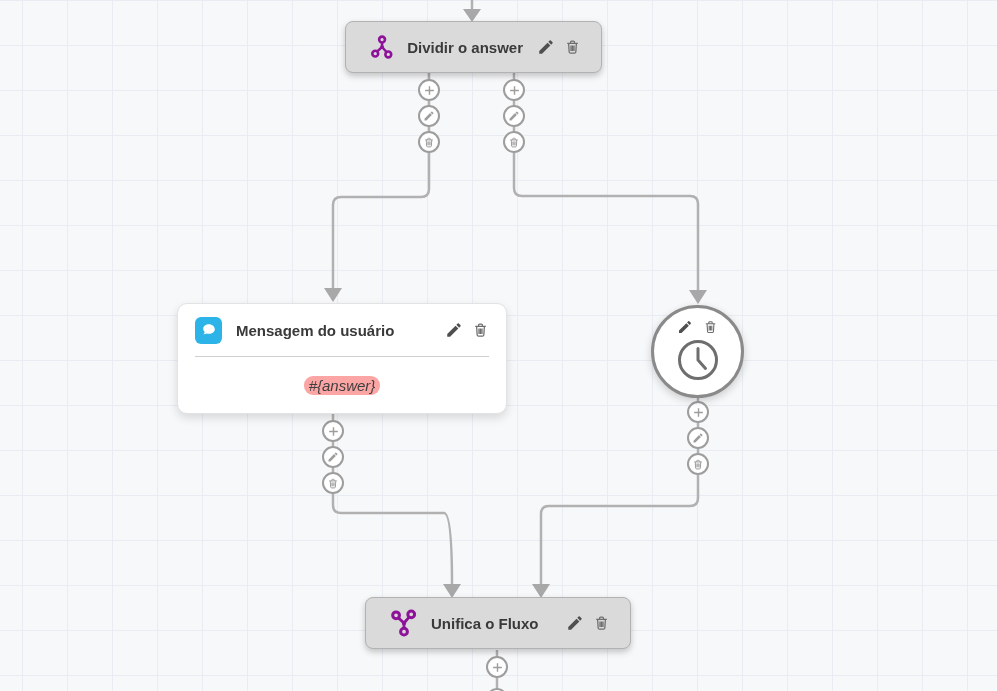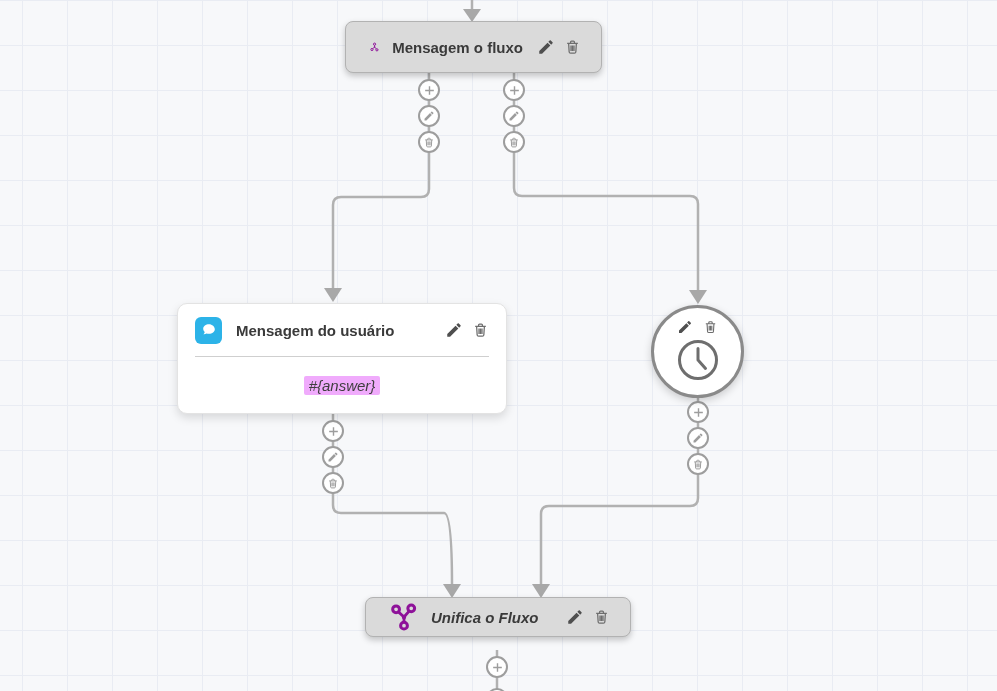--- a/index.html
+++ b/index.html
@@ -36,21 +36,21 @@
     position:absolute;z-index:3;box-sizing:border-box;
     background:#ffffff;border:1px solid #e3e3e3;border-radius:10px;
     box-shadow:0 4px 10px rgba(0,0,0,.13);
     cursor:pointer;
   }
   .card-header{display:flex;align-items:center;height:52px;padding:0 17px;}
   .card-header .label{font-size:15px;font-weight:700;color:#3a3a3a;margin-left:14px;flex:1;white-space:nowrap;}
   .chat-badge{width:27px;height:27px;border-radius:6px;background:#2cb3e8;display:flex;align-items:center;justify-content:center;flex:none;}
   .card-divider{border:none;border-top:1px solid #cfcfcf;margin:0 17px;}
   .card-body{height:56px;display:flex;align-items:center;justify-content:center;}
-  .answer-chip{font-size:15px;font-style:italic;color:#3e3e3e;background:#f0abfc;padding:1px 5px;border-radius:2px;}
+  .answer-chip{font-size:15px;font-style:italic;color:#3e3e3e;background:#fca5a5;padding:1px 5px;border-radius:9px;}
 
   
   .round-node{
     position:absolute;z-index:3;box-sizing:border-box;
     width:93px;height:93px;border-radius:50%;
     background:#ffffff;border:3.5px solid #8a8a8a;
     box-shadow:0 3px 8px rgba(0,0,0,.18);
     display:flex;flex-direction:column;align-items:center;
     cursor:pointer;
   }
@@ -91,21 +91,21 @@
   </svg>
 
   <div class="flow-node" style="left:345px;top:21px;width:257px;height:52px;">
     <svg width="28" height="28" viewBox="0 0 24 24">
       <circle cx="12" cy="4.6" r="2.9" fill="none" stroke="#8e1299" stroke-width="2.6"></circle>
       <circle cx="5.2" cy="18.6" r="2.9" fill="none" stroke="#8e1299" stroke-width="2.6"></circle>
       <circle cx="18.2" cy="19.4" r="2.9" fill="none" stroke="#8e1299" stroke-width="2.6"></circle>
       <path d="M12 7.5 V12 M12 12 L7.2 16.4 M12 12 L16.4 17" fill="none" stroke="#8e1299" stroke-width="2.4"></path>
       <circle cx="12" cy="12" r="1.9" fill="#8e1299"></circle>
     </svg>
-    <span class="label">Mensagem o fluxo</span>
+    <span class="label">Dividir o answer</span>
     <span class="node-actions">
       <svg width="18" height="18" viewBox="0 0 24 24">
         <path fill="#4f4f4f" d="M3 17.25V21h3.75L17.81 9.94l-3.75-3.75L3 17.25zM20.71 7.04c.39-.39.39-1.02 0-1.41l-2.34-2.34c-.39-.39-1.02-.39-1.41 0l-1.83 1.83 3.75 3.75 1.83-1.83z"></path>
       </svg>
       <svg width="17" height="18" viewBox="0 0 24 24">
         <path fill="none" stroke="#6e6e6e" stroke-width="1.8" d="M4.5 6.8h15 M9.3 6.8V5c0-.8.6-1.4 1.4-1.4h2.6c.8 0 1.4.6 1.4 1.4v1.8 M6.5 6.8l.8 12.3c.1 1 .9 1.7 1.9 1.7h5.6c1 0 1.8-.7 1.9-1.7l.8-12.3 M9.9 10v7.5 M12 10v7.5 M14.1 10v7.5"></path>
       </svg>
     </span>
   </div>
 
@@ -204,21 +204,21 @@
     <svg width="12" height="12" viewBox="0 0 24 24">
         <path fill="#9d9d9d" d="M3 17.25V21h3.75L17.81 9.94l-3.75-3.75L3 17.25zM20.71 7.04c.39-.39.39-1.02 0-1.41l-2.34-2.34c-.39-.39-1.02-.39-1.41 0l-1.83 1.83 3.75 3.75 1.83-1.83z"></path>
       </svg>
   </button>
   <button class="cbtn" style="left:687px;top:453px;">
     <svg width="12" height="13" viewBox="0 0 24 24">
         <path fill="none" stroke="#9d9d9d" stroke-width="2" d="M4.5 6.8h15 M9.3 6.8V5c0-.8.6-1.4 1.4-1.4h2.6c.8 0 1.4.6 1.4 1.4v1.8 M6.5 6.8l.8 12.3c.1 1 .9 1.7 1.9 1.7h5.6c1 0 1.8-.7 1.9-1.7l.8-12.3 M9.9 10v7.5 M12 10v7.5 M14.1 10v7.5"></path>
       </svg>
   </button>
 
-  <div class="flow-node" style="left:365px;top:597px;width:266px;height:40px;font-style:italic;">
+  <div class="flow-node" style="left:365px;top:597px;width:266px;height:52px;">
     <svg width="28" height="28" viewBox="0 0 24 24">
       <circle cx="5.2" cy="5.4" r="2.9" fill="none" stroke="#8e1299" stroke-width="2.6"></circle>
       <circle cx="18.2" cy="4.6" r="2.9" fill="none" stroke="#8e1299" stroke-width="2.6"></circle>
       <circle cx="12" cy="19.4" r="2.9" fill="none" stroke="#8e1299" stroke-width="2.6"></circle>
       <path d="M7.2 7.6 L12 12 M16.4 7 L12 12 M12 12 V16.5" fill="none" stroke="#8e1299" stroke-width="2.4"></path>
       <circle cx="12" cy="12" r="1.9" fill="#8e1299"></circle>
     </svg>
     <span class="label">Unifica o Fluxo</span>
     <span class="node-actions">
       <svg width="18" height="18" viewBox="0 0 24 24">

